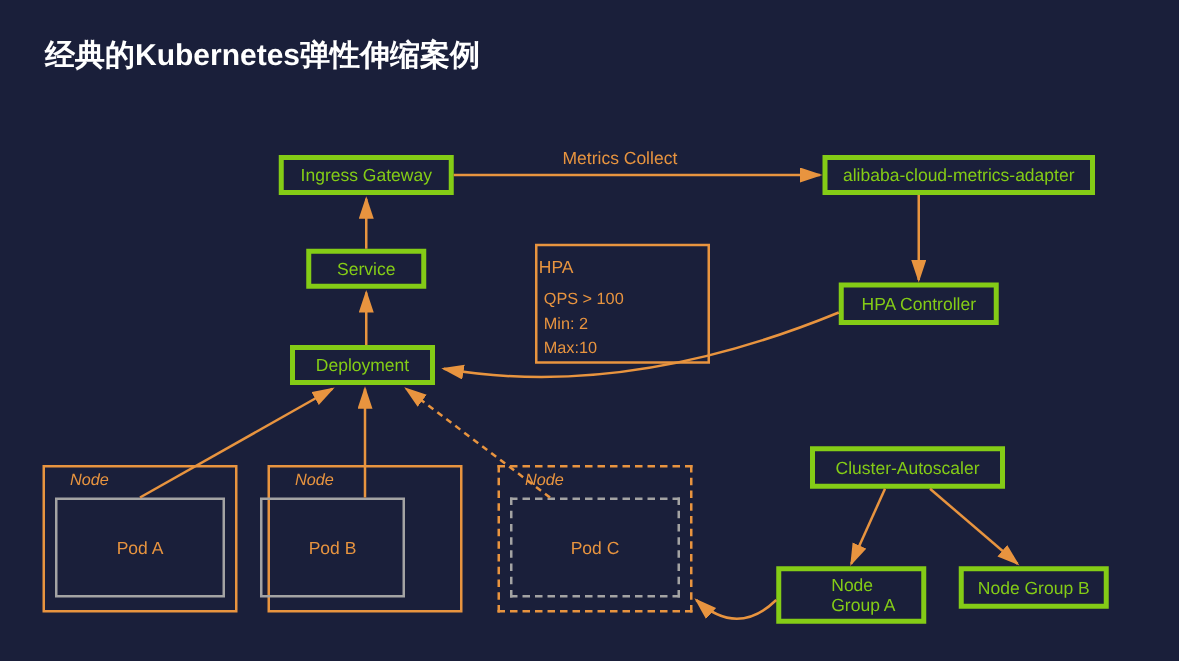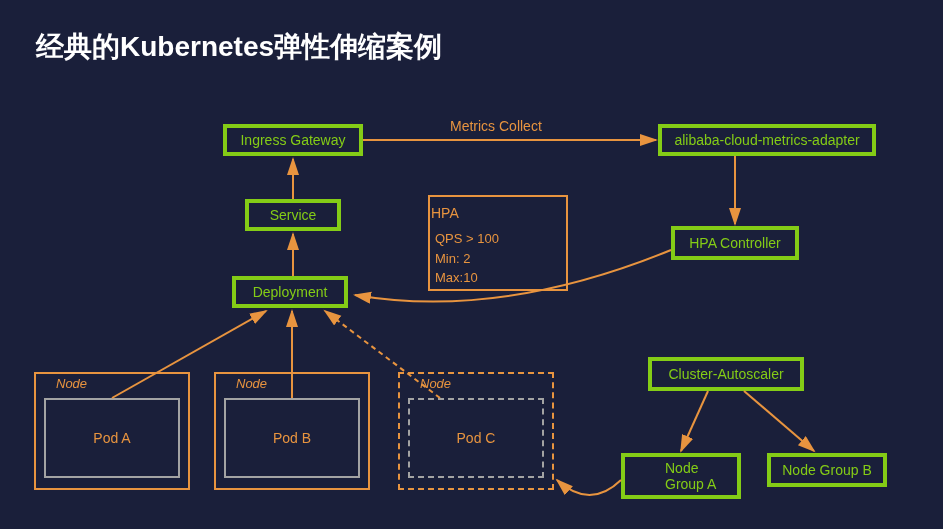--- a/index.html
+++ b/index.html
@@ -9,21 +9,21 @@
     height: 529px;
     font-family: Arial, "Microsoft YaHei", sans-serif;
     position: relative;
     overflow: hidden;
   }
   .title {
     position: absolute;
     top: 28px;
     left: 36px;
     color: #ffffff;
-    font-size: 28px;
+    font-size: 24px;
     font-weight: bold;
   }
   .box {
     position: absolute;
     border: 4px solid #84cc16;
     color: #84cc16;
     display: flex;
     align-items: center;
     justify-content: center;
     font-size: 14px;
@@ -105,21 +105,21 @@
 <div class="box" style="left:767px; top:453px; width:120px; height:34px;">Node Group B</div>
 
 <div class="node-outer" style="left:34px; top:372px; width:156px; height:118px;">
   <div class="node-label">Node</div>
 </div>
 <div class="node-inner" style="left:44px; top:398px; width:136px; height:80px;">Pod A</div>
 
 <div class="node-outer" style="left:214px; top:372px; width:156px; height:118px;">
   <div class="node-label">Node</div>
 </div>
-<div class="node-inner" style="left:224px; top:398px; width:136px; height:80px;">Pod B</div>
+<div class="node-inner" style="left:208px; top:398px; width:116px; height:80px;">Pod B</div>
 
 <div class="node-outer dashed" style="left:398px; top:372px; width:156px; height:118px;">
   <div class="node-label">Node</div>
 </div>
 <div class="node-inner dashed" style="left:408px; top:398px; width:136px; height:80px;">Pod C</div>
 
 <div class="edge-label" style="left:450px; top:118px;">Metrics Collect</div>
 
 <svg class="arrows">
   <defs>

